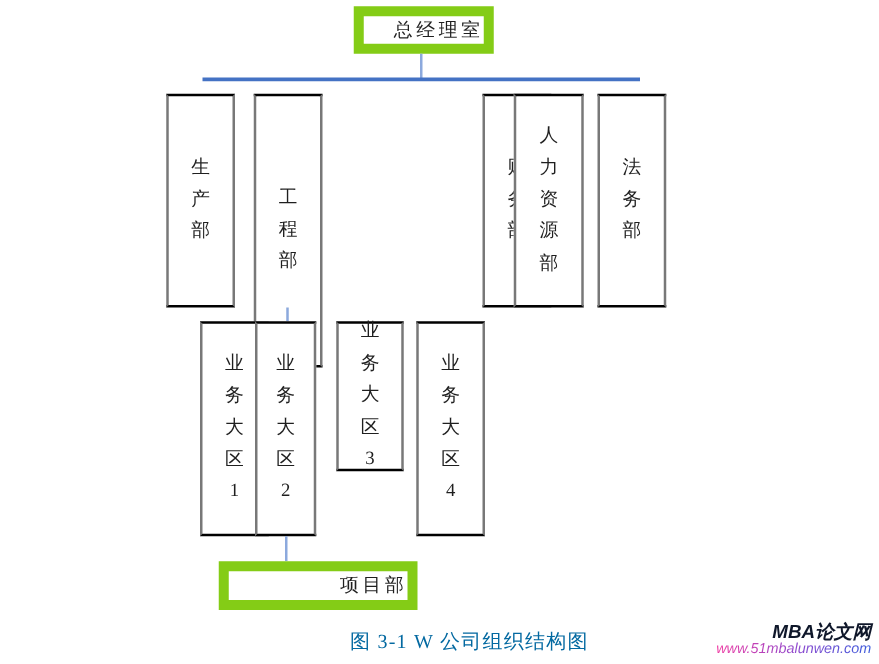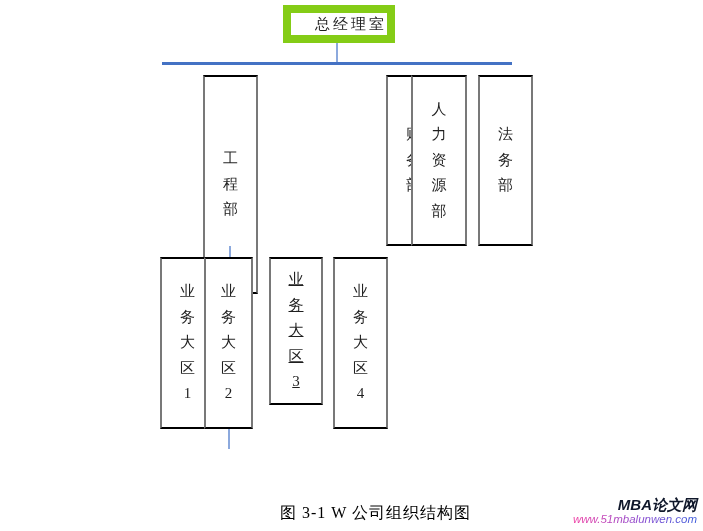--- a/index.html
+++ b/index.html
@@ -59,21 +59,21 @@
   }
   
   .caption {
     position: absolute;
     left: 48px;
     right: 0;
     top: 503px;
     text-align: center;
     font-size: 16px;
     letter-spacing: 1px;
-    color: #000000;
+    color: #0369a1;
   }
   
   .wm-name {
     position: absolute;
     right: 6px;
     top: 496px;
     font-family: "Liberation Sans", "DejaVu Sans", sans-serif;
     font-style: italic;
     font-weight: bold;
     font-size: 15px;
@@ -99,20 +99,23 @@
 <div class="canvas">
 
   <div class="box horiz" style="left:283px; top:5px; width:112px; height:38px;">
     <span>总经理室</span>
   </div>
 
   <div class="vline" style="left:336px; top:43px; height:20px;"></div>
 
   <div class="hline" style="left:162px; top:62px; width:350px;"></div>
 
+  <div class="box vert" style="left:133px; top:75px; width:55px; height:171px;">
+    <span class="vtext">生产部</span>
+  </div>
   <div class="box vert" style="left:203px; top:75px; width:55px; height:219px;">
     <span class="vtext">工程部</span>
   </div>
   <div class="box vert" style="left:341px; top:75px; width:55px; height:171px;margin-left:45px;">
     <span class="vtext">财务部</span>
   </div>
   <div class="box vert" style="left:411px; top:75px; width:56px; height:171px;">
     <span class="vtext">人力资源部</span>
   </div>
   <div class="box vert" style="left:478px; top:75px; width:55px; height:171px;">
@@ -120,28 +123,31 @@
   </div>
 
   <div class="vline" style="left:229px; top:246px; height:11px;"></div>
 
   <div class="box vert" style="left:139px; top:257px; width:55px; height:172px;margin-left:21px;">
     <span class="vtext">业务大区1</span>
   </div>
   <div class="box vert" style="left:204px; top:257px; width:49px; height:172px;">
     <span class="vtext">业务大区2</span>
   </div>
-  <div class="box vert" style="left:269px; top:257px; width:54px; height:148px;text-decoration:underline;">
+  <div class="box vert" style="left:269px; top:257px; width:54px; height:120px;">
     <span class="vtext">业务大区3</span>
   </div>
   <div class="box vert" style="left:333px; top:257px; width:55px; height:172px;">
     <span class="vtext">业务大区4</span>
   </div>
 
   <div class="vline" style="left:228px; top:429px; height:20px;"></div>
 
+  <div class="box horiz" style="left:175px; top:449px; width:159px; height:39px;">
+    <span>项目部</span>
+  </div>
 
   <div class="caption">图 3-1 W 公司组织结构图</div>
 
   <div class="wm-name">MBA论文网</div>
   <div class="wm-url">www.51mbalunwen.com</div>
 
 </div>
 
 </body></html>

